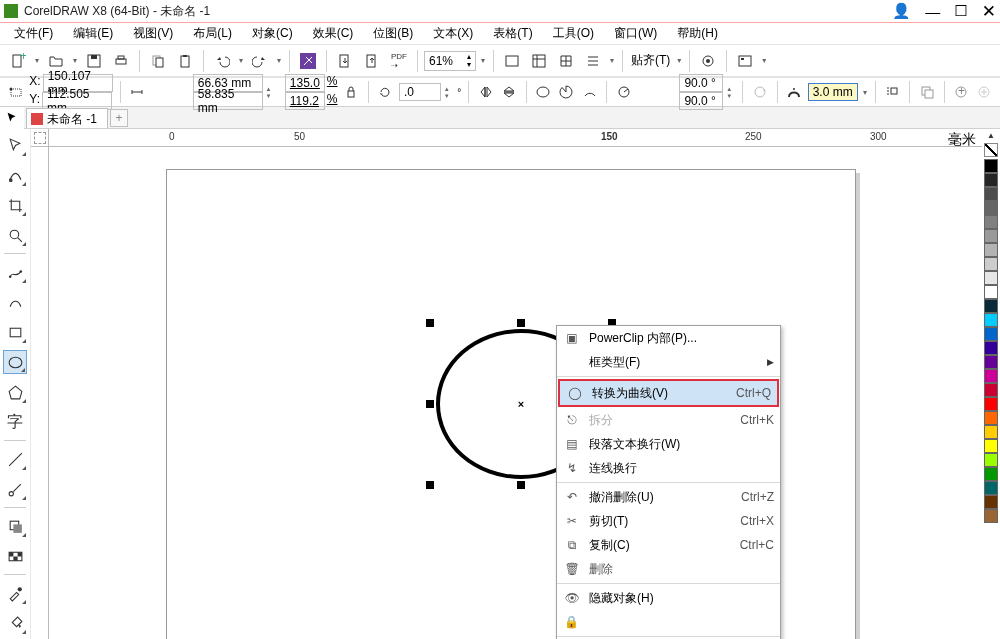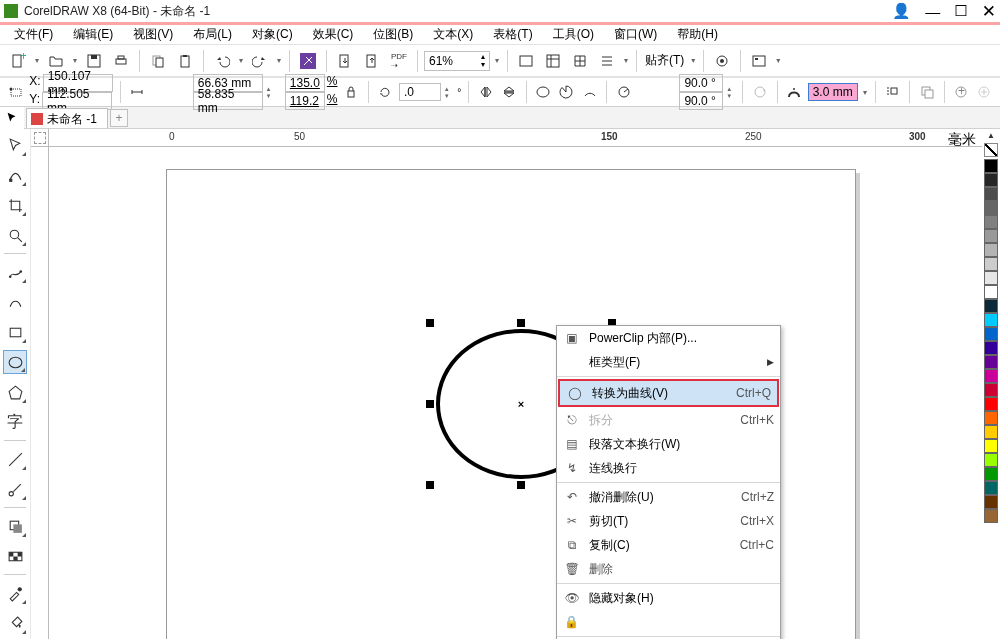--- a/index.html
+++ b/index.html
@@ -4,30 +4,30 @@
 <style>
 * { margin: 0; padding: 0; box-sizing: border-box; font-family: "Microsoft YaHei", Tahoma, sans-serif; font-size: 12px; }
 body { background: #fff; width: 1000px; height: 639px; overflow: hidden; position: relative; }
 
 .titlebar { height: 22px; display: flex; align-items: center; padding: 0 4px; background: #fff; }
 .titlebar .logo { width: 14px; height: 14px; background: #3a8a1f; margin-right: 6px; display: inline-block; }
 .titlebar .title { flex: 1; color: #222; }
 .titlebar .win-controls { display: flex; gap: 14px; align-items: center; }
 .titlebar .win-controls span { font-size: 15px; cursor: default; }
 
-.menubar { height: 22px; display: flex; align-items: center; padding-left: 6px; gap: 4px; border-top: 3px solid #fca5a5; }
+.menubar { height: 22px; display: flex; align-items: center; padding-left: 6px; gap: 4px; border-top: 1px solid #fca5a5; }
 .menubar span { padding: 2px 8px; }
 
 .toolbar1, .toolbar2 { height: 33px; display: flex; align-items: center; padding: 0 6px; gap: 3px; border-top: 1px solid #e3e3e3; }
 .toolbar1 { border-bottom: 1px solid #e3e3e3; }
 .tbtn { width: 24px; height: 24px; display: flex; align-items: center; justify-content: center; color: #444; }
 .tbtn svg { width: 16px; height: 16px; }
 .sep { width: 1px; height: 22px; background: #d0d0d0; margin: 0 3px; }
 .drop { width: 8px; height: 24px; display: flex; align-items: center; justify-content: center; color: #666; font-size: 8px; }
-.zoom-input { width: 66px; height: 20px; border: 1px solid #c0c0c0; padding: 0 4px; display: flex; align-items: center; justify-content: space-between; }
+.zoom-input { width: 52px; height: 20px; border: 1px solid #c0c0c0; padding: 0 4px; display: flex; align-items: center; justify-content: space-between; }
 .zoom-input .sp { font-size: 8px; line-height: 1; }
 
 .propbar { height: 30px; display: flex; align-items: center; padding: 0 6px; gap: 4px; border-bottom: 1px solid #d0d0d0; }
 .coord-box { display: flex; flex-direction: column; font-size: 11px; line-height: 1.2; }
 .coord-box div { display: flex; gap: 2px; }
 .val-box { border: 1px solid #c0c0c0; padding: 0 4px; width: 70px; height: 18px; display: flex; align-items: center; }
 .dbl-box { display: flex; flex-direction: column; margin-left: 42px; }
 .spin { width: 10px; display: flex; flex-direction: column; justify-content: center; line-height: 1; font-size: 7px; color: #666; }
 
 .tabbar { height: 22px; display: flex; align-items: center; border-bottom: 1px solid #d0d0d0; background: #f3f3f3; }
@@ -71,21 +71,21 @@
 .context-menu .msep { height: 1px; background: #d8d8d8; margin: 2px 0; }
 .context-menu .highlight-box { border: 2px solid #e03040; margin: 1px; }
 .context-menu .item.hover { background: #cfe3f7; }
 
 .color-palette { width: 18px; background: #fff; display: flex; flex-direction: column; align-items: center; padding-top: 2px; gap: 0; }
 .color-palette .up, .color-palette .down { font-size: 8px; color: #333; height: 12px; }
 .color-palette .noclr { width: 14px; height: 14px; border: 1px solid #888; position: relative; margin-bottom: 2px; }
 .color-palette .noclr::after { content: ""; position: absolute; left: 0; top: 0; width: 100%; height: 100%; background: linear-gradient(to top right, transparent 45%, #000 45%, #000 55%, transparent 55%); }
 .color-palette .sw { width: 14px; height: 14px; border: 1px solid #666; }
 
-.outline-box { width: 60px; height: 18px; border: 1px solid #3c7dd0; background: #f9a8d4; color: #000; padding: 8px 4px; display: flex; align-items: center; }
+.outline-box { width: 60px; height: 18px; border: 1px solid #3c7dd0; background: #fef9c3; color: #000; padding: 8px 4px; display: flex; align-items: center; }
 
 </style>
 </head>
 <body>
 
 <div class="titlebar">
   <span class="logo"></span>
   <span class="title">CorelDRAW X8 (64-Bit) - 未命名 -1</span>
   <div class="win-controls">
     <span>👤</span>
@@ -500,21 +500,21 @@
       </div>
   </div>
 
   <div class="canvas-area">
     <div class="ruler-corner"></div>
     <div class="ruler-h">
       <span class="tick" style="left:120px;">0</span>
       <span class="tick" style="left:245px;">50</span>
       <span class="tick" style="left:552px;font-weight:bold;">150</span>
       <span class="tick" style="left:696px;">250</span>
-      <span class="tick" style="left:860px;font-weight:bold;">300</span>
+      <span class="tick" style="left:821px;">300</span>
       <span class="unit">毫米</span>
     </div>
     <div class="ruler-v"></div>
     <div class="page"></div>
 
     <div class="ellipse-sel">
       <div class="ellipse"></div>
       <div class="handle h-tl"></div>
       <div class="handle h-tm"></div>
       <div class="handle h-tr"></div>

